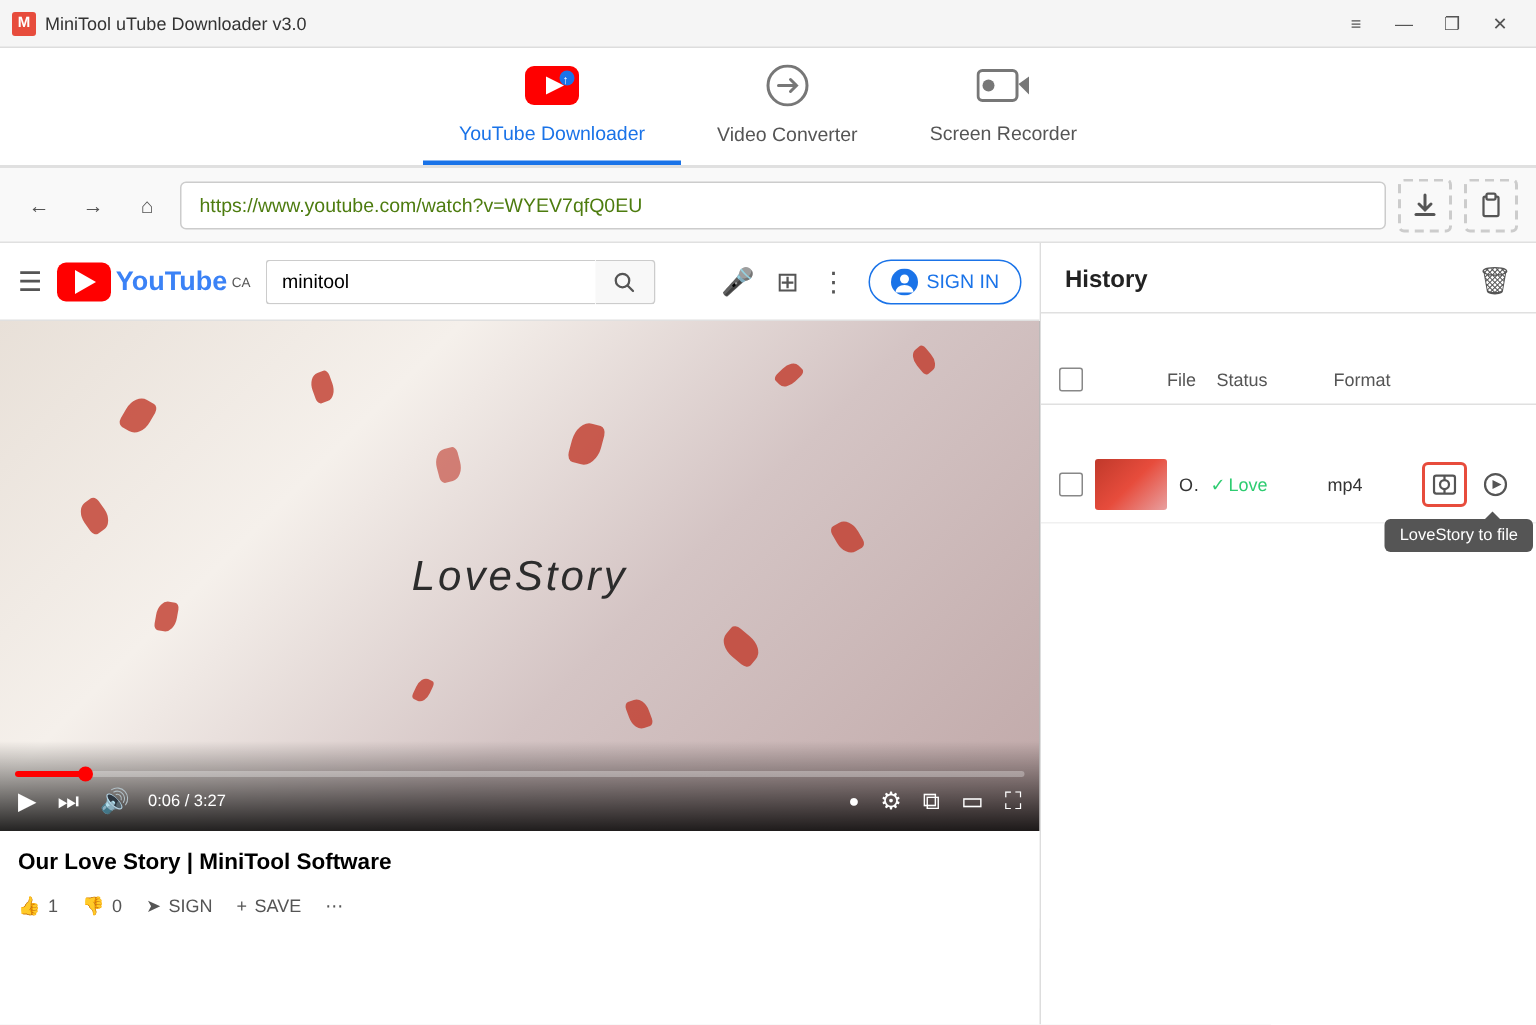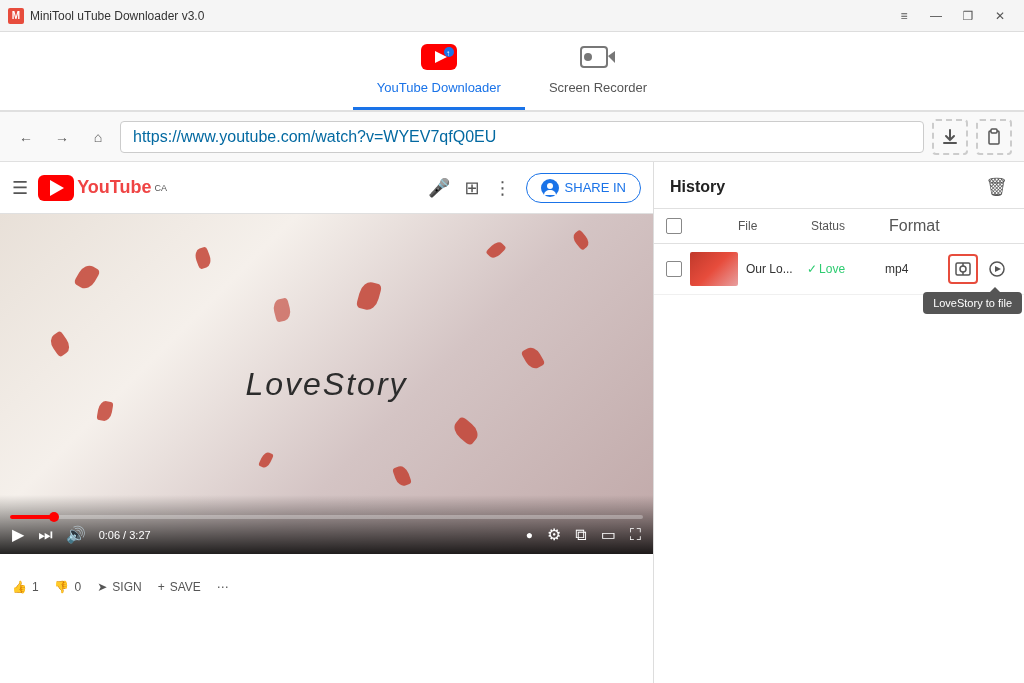--- a/index.html
+++ b/index.html
@@ -65,22 +65,22 @@
       width: 28px; height: 28px;
       display:flex; align-items:center; justify-content:center;
       cursor:pointer; font-size:14px; color:#555; border-radius:3px;
     }
     .url-bar {
       flex: 1;
       height: 32px;
       border: 1px solid #ccc;
       border-radius: 4px;
       padding: 0 12px;
-      font-size: 16px;
-      color: #0369a1;
+      font-size: 13px;
+      color: #4d7c0f;
       background: white;
       outline: none;
     }
     .action-btn {
       width: 36px; height: 36px;
       border: 2px dashed #ccc;
       border-radius: 4px;
       display:flex; align-items:center; justify-content:center;
       cursor:pointer; font-size:18px; color:#555;
     }
@@ -142,21 +142,21 @@
     
     .petal {
       position: absolute;
       border-radius: 50% 20%;
       background: #c0392b;
       opacity: 0.8;
     }
     .video-title-overlay {
       position: absolute;
       color: #2c2c2c;
-      font-size: 32px;
+      font-size: 28px;
       font-style: italic;
       font-weight: 300;
       letter-spacing: 2px;
     }
     .video-controls {
       position: absolute;
       bottom: 0;
       left: 0;
       right: 0;
       background: linear-gradient(transparent, rgba(0,0,0,0.85));
@@ -177,24 +177,25 @@
       padding: 12px 12px 6px;
       background: white;
     }
     .video-info h3 { font-size: 15px; font-weight:600; color:#000; }
     .video-meta { font-size: 12px; color:#666; margin-top:3px; }
     .video-actions { display:flex; align-items:center; gap:16px; padding:8px 12px; background:white; }
     .action-item { display:flex; align-items:center; gap:5px; font-size:12px; color:#555; cursor:pointer; }
 
     
     .right-panel {
-      width: 370px;
+      width: 330px;
       background: white;
       display: flex;
       flex-direction: column;
+      gap: 28px;
     }
     .history-header {
       padding: 14px 16px 10px;
       display: flex;
       align-items: center;
       justify-content: space-between;
       border-bottom: 1px solid #e0e0e0;
     }
     .history-title { font-size: 16px; font-weight: 600; color: #222; }
     .trash-btn { font-size:18px; color:#555; cursor:pointer; }
@@ -202,21 +203,21 @@
     .history-table-header {
       display: flex;
       align-items: center;
       padding: 8px 12px;
       border-bottom: 1px solid #e0e0e0;
       gap: 8px;
     }
     .h-check { width:16px; height:16px; border:1.5px solid #888; border-radius:2px; }
     .h-col-file { flex:1; font-size:12px; color:#555; padding-left: 48px; }
     .h-col-status { width:70px; font-size:12px; color:#555; }
-    .h-col-format { width:55px; font-size:16px; color:#555; }
+    .h-col-format { width:55px; font-size:12px; color:#555; }
     .h-col-actions { width:60px; }
 
     .history-row {
       display: flex;
       align-items: center;
       padding: 8px 12px;
       border-bottom: 1px solid #f0f0f0;
       gap: 8px;
       position: relative;
     }
@@ -292,20 +293,29 @@
         <rect width="36" height="26" rx="6" fill="#ff0000"></rect>
         <polygon points="14,7 14,19 26,13" fill="white"></polygon>
         <circle cx="28" cy="8" r="5" fill="#1a73e8"></circle>
         <text x="25" y="12" font-size="8" fill="white" font-weight="bold">↑</text>
       </svg>
     </div>
     <span>YouTube Downloader</span>
   </div>
   <div class="nav-tab">
     <div class="nav-tab-icon">
+      <svg width="32" height="28" viewBox="0 0 32 28">
+        <circle cx="16" cy="14" r="13" fill="none" stroke="#777" stroke-width="2"></circle>
+        <path d="M10 14 L22 14 M18 10 L22 14 L18 18" stroke="#777" stroke-width="2" fill="none" stroke-linecap="round"></path>
+      </svg>
+    </div>
+    <span>Video Converter</span>
+  </div>
+  <div class="nav-tab">
+    <div class="nav-tab-icon">
       <svg width="36" height="26" viewBox="0 0 36 26">
         <rect x="1" y="3" width="26" height="20" rx="3" fill="none" stroke="#777" stroke-width="2"></rect>
         <polygon points="28,12 35,7 35,19" fill="#777"></polygon>
         <circle cx="8" cy="13" r="4" fill="#777"></circle>
       </svg>
     </div>
     <span>Screen Recorder</span>
   </div>
 </div>
 
@@ -331,34 +341,43 @@
 <div class="main-area">
 
   <div class="left-panel">
 
     <div class="yt-topbar">
       <span class="yt-hamburger">☰</span>
       <div class="yt-logo">
         <div class="yt-logo-icon">
           <div class="yt-logo-play"></div>
         </div>
-        <span style="font-size:18px;font-weight:bold;color:#ef4444;">YouTube</span>
+        <span style="font-size:18px;font-weight:bold;color:#3b82f6;">YouTube</span>
         <sup style="font-size:9px;color:#555;">CA</sup>
+      </div>
+      <div class="yt-search">
+        <input type="text" style="flex: 1 1 0%; height: 30px; border-top: 1px solid rgb(204, 204, 204); border-bottom: 1px solid rgb(204, 204, 204); border-left: 1px solid rgb(204, 204, 204); border-image: initial; border-right: none; padding: 0px 10px; font-size: 13px; border-radius: 3px 0px 0px 3px; outline: none;" value="minitool">
+        <div class="yt-search-btn">
+          <svg width="14" height="14" viewBox="0 0 14 14" fill="none">
+            <circle cx="6" cy="6" r="4.5" stroke="#555" stroke-width="1.5"></circle>
+            <line x1="9.5" y1="9.5" x2="13" y2="13" stroke="#555" stroke-width="1.5" stroke-linecap="round"></line>
+          </svg>
+        </div>
       </div>
       <div class="yt-icons">
         <span class="yt-icon-btn">🎤</span>
         <span class="yt-icon-btn">⊞</span>
         <span class="yt-icon-btn">⋮</span>
         <div class="yt-signin">
           <svg width="18" height="18" viewBox="0 0 18 18">
               <circle cx="9" cy="9" r="9" fill="#1a73e8"></circle>
               <circle cx="9" cy="7" r="3" fill="white"></circle>
               <path d="M3 16c0-3 2.7-5 6-5s6 2 6 5" fill="white"></path>
             </svg>
-          <span>SHARE IN</span>
+          <span>SIGN IN</span>
         </div>
       </div>
     </div>
 
     <div class="video-container">
       <div class="video-bg">
 
         <div class="petal" style="width:18px;height:24px;top:15%;left:12%;transform:rotate(30deg);"></div>
         <div class="petal" style="width:14px;height:20px;top:10%;left:30%;transform:rotate(-20deg);"></div>
         <div class="petal" style="width:20px;height:28px;top:20%;left:55%;transform:rotate(15deg);"></div>
@@ -393,20 +412,21 @@
               <button class="ctrl-btn">⧉</button>
               <button class="ctrl-btn">▭</button>
               <button class="ctrl-btn">⛶</button>
             </div>
           </div>
         </div>
       </div>
     </div>
 
     <div class="video-info">
+      <h3>Our Love Story | MiniTool Software</h3>
     </div>
 
     <div class="video-actions">
       <div class="action-item">
         <span>👍</span>
         <span>1</span>
       </div>
       <div class="action-item">
         <span>👎</span>
         <span>0</span>

